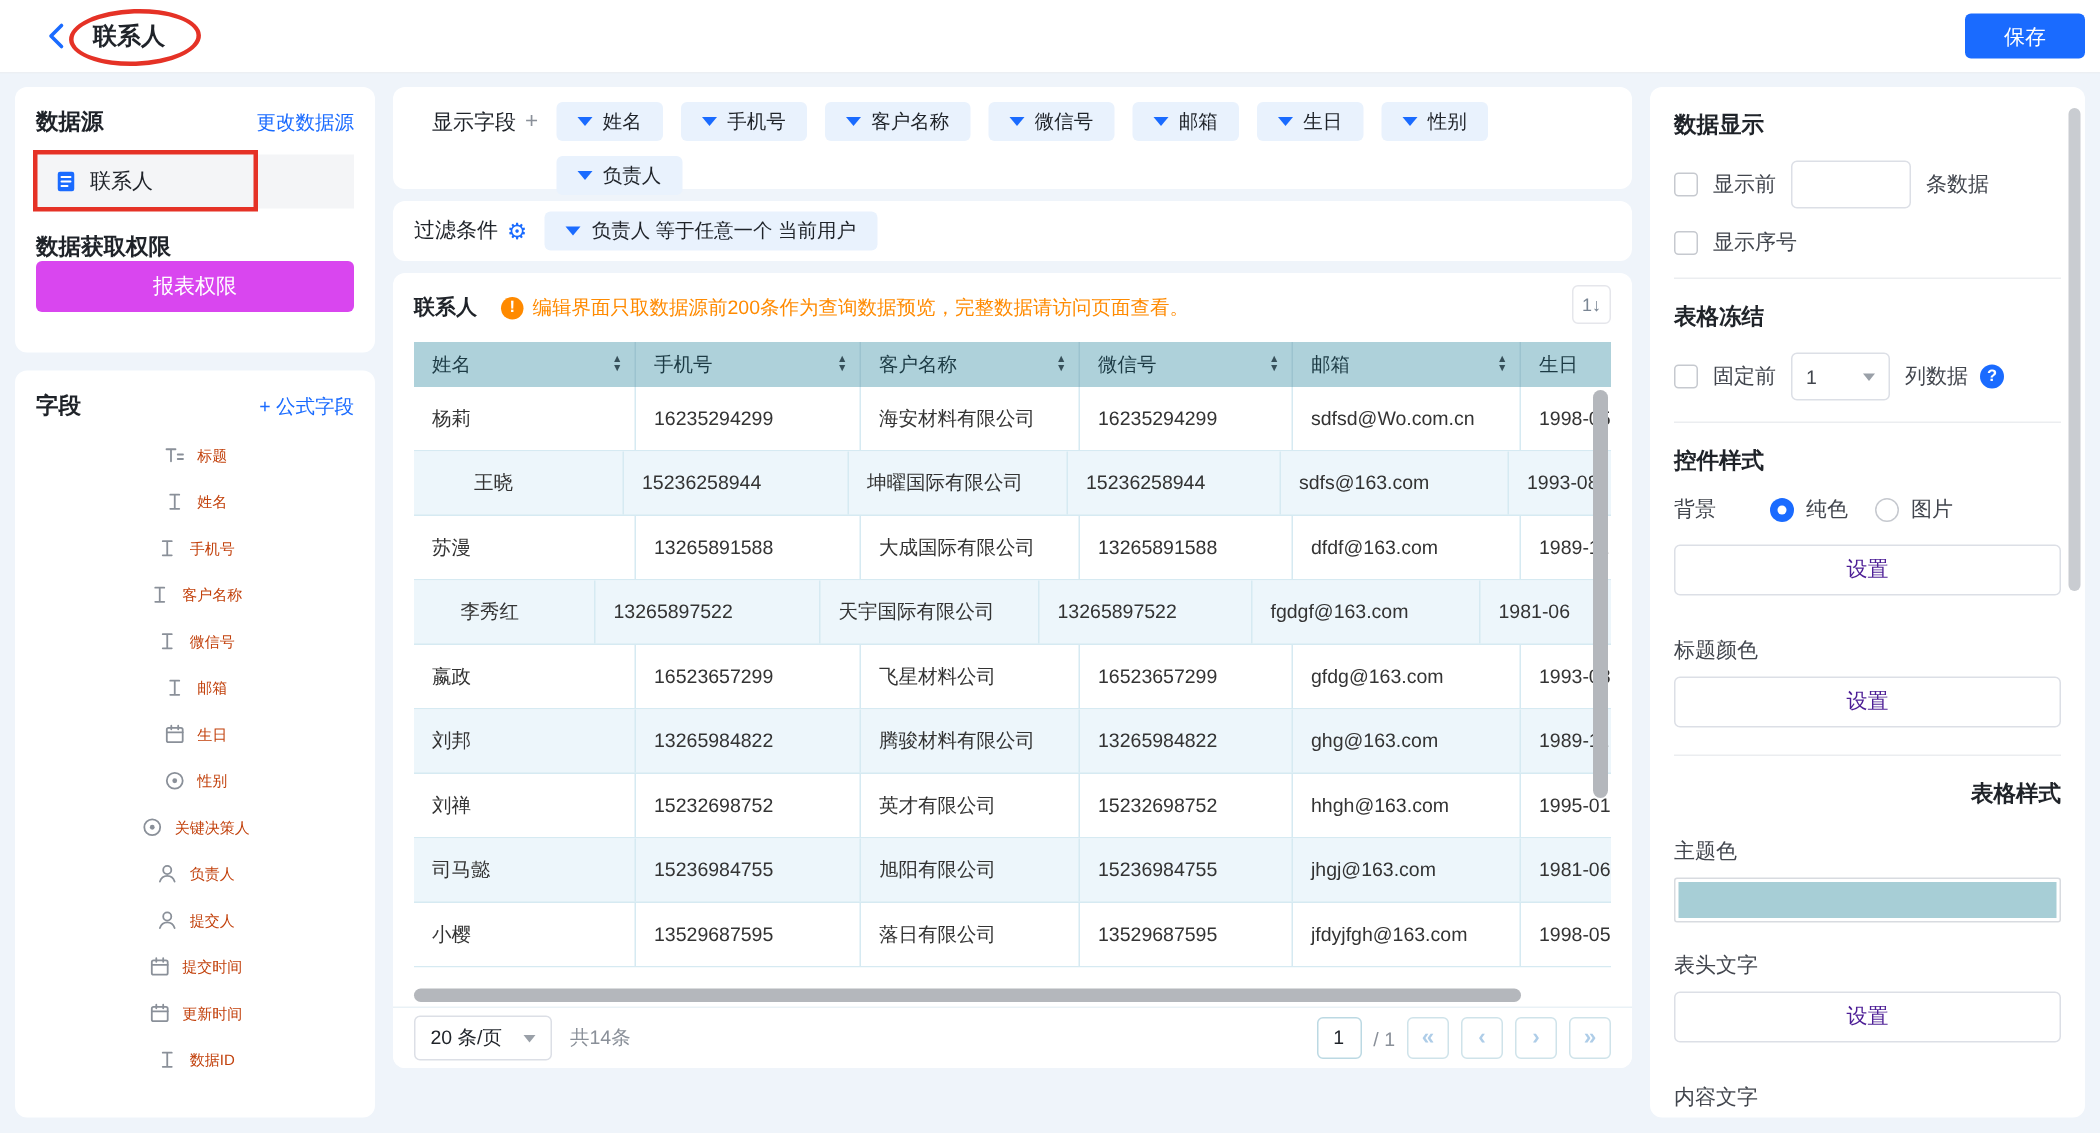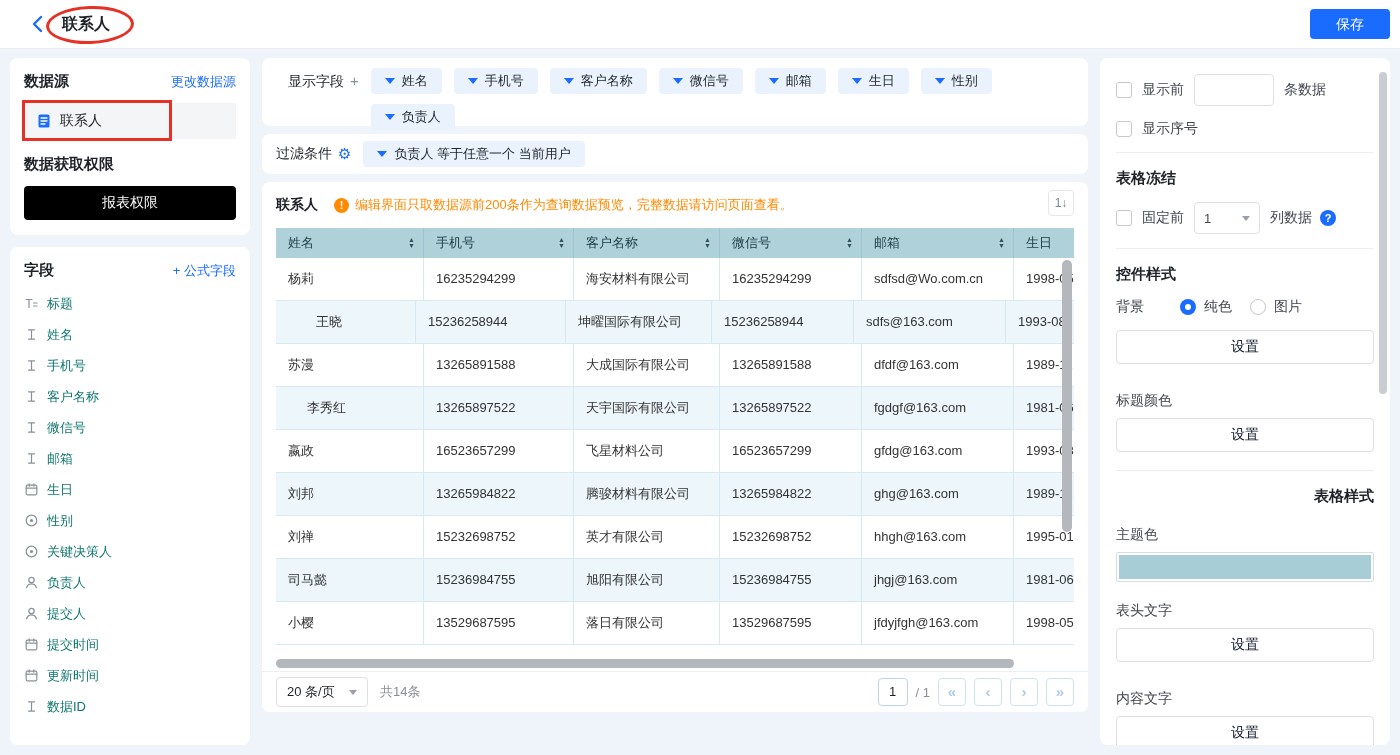--- a/index.html
+++ b/index.html
@@ -22,26 +22,26 @@
   .ds-card { left:10px; top:58px; width:240px; height:177px; padding:14px; }
   .sec-head { display:flex; justify-content:space-between; align-items:center; }
   .sec-title { font-size:15px; font-weight:700; }
   .link { font-size:13px; color:#1a6bff; cursor:pointer; }
   .source-row { position:relative; margin-top:12px; height:36px; background:#f4f5f7;
     display:flex; align-items:center; padding-left:12px; font-size:14px; }
   .doc-ic { width:16px; height:16px; margin-right:8px; flex:0 0 auto; }
   .ann-rect { position:absolute; left:-2px; top:-3px; width:150px; height:41px;
     border:3px solid #e53226; pointer-events:none; z-index:6; }
   .perm-title { margin-top:16px; font-size:15px; font-weight:700; }
-  .perm-btn { margin-top:12px; width:100%; height:34px; background:#000000; color:#fff;
+  .perm-btn { width:100%; height:34px; background:#d946ef; color:#fff;
     font-size:14px; border:none; border-radius:4px; cursor:pointer; }
 
   .fields-card { left:10px; top:247px; width:240px; height:498px; padding:14px; }
   .field-list { margin-top:8px; }
-  .field-item { display:flex; align-items:center; height:31px; font-size:13px; color:#0f766e; cursor:pointer; }
+  .field-item { display:flex; align-items:center; height:31px; font-size:10px; color:#c2410c; cursor:pointer;justify-content:center; }
   .field-item .fic { width:15px; height:15px; margin-right:8px; display:inline-flex; }
   .field-item svg { width:15px; height:15px; }
 
   
   .show-card { left:262px; top:58px; width:826px; height:68px; padding:10px 26px; display:flex; }
   .show-label { font-size:14px; line-height:26px; margin-right:6px; white-space:nowrap; }
   .plus-ic { font-size:15px; color:#8a9099; line-height:26px; margin-right:12px; cursor:pointer; }
   .chip-wrap { display:flex; flex-wrap:wrap; gap:10px 12px; max-width:660px; }
   .chip { height:26px; background:#e9f2fd; border-radius:4px; display:inline-flex; align-items:center;
     padding:0 14px; font-size:13px; color:#1f2329; cursor:pointer; white-space:nowrap; }
@@ -109,21 +109,21 @@
     font-weight:700; text-align:center; line-height:16px; margin-left:8px; cursor:pointer; }
   .divider { border:none; border-top:1px solid #ebedf0; margin:2px 0 16px 0; }
   .radio-row { display:flex; align-items:center; margin-bottom:14px; font-size:14px; color:#42464e; }
   .radio-row .lbl { width:64px; }
   .radio { width:16px; height:16px; border-radius:50%; margin-right:8px; cursor:pointer; flex:0 0 auto; }
   .radio.on { background:#1a6bff; position:relative; }
   .radio.on::after { content:""; position:absolute; left:5px; top:5px; width:6px; height:6px;
     border-radius:50%; background:#fff; }
   .radio.off { border:1px solid #c6c9cf; background:#fff; margin-left:18px; }
   .set-btn { width:100%; height:34px; border:1px solid #dcdfe6; border-radius:4px; background:#fff;
-    font-size:14px; color:#0f172a; cursor:pointer; margin-bottom:8px; }
+    font-size:14px; color:#4c1d95; cursor:pointer; margin-bottom:8px; }
   .sub-lbl { font-size:14px; color:#42464e; margin:20px 0 8px 0; }
   .swatch { width:100%; height:30px; border:1px solid #d8dbe0; border-radius:2px; padding:2px; margin-bottom:10px; cursor:pointer; }
   .swatch-in { width:100%; height:100%; }
   .rscroll-thumb { position:absolute; right:3px; top:14px; width:8px; height:322px;
     background:#c9ccd1; border-radius:4px; cursor:grab; }
 </style>
 </head>
 <body>
 
 <div class="topbar">
@@ -396,21 +396,21 @@
           </div>
           <div class="g-row">
             <div class="g-cell" style="width: 148px;">苏漫</div>
             <div class="g-cell" style="width: 150px;">13265891588</div>
             <div class="g-cell" style="width: 146px;">大成国际有限公司</div>
             <div class="g-cell" style="width: 142px;">13265891588</div>
             <div class="g-cell" style="width: 152px;">dfdf@163.com</div>
             <div class="g-cell" style="width: 60px;">1989-11</div>
           </div>
           <div class="g-row alt">
-            <div class="g-cell" style="width: 148px; padding-left: 31px;">李秀红</div>
+            <div class="g-cell" style="width: 121px; padding-left: 31px;">李秀红</div>
             <div class="g-cell" style="width: 150px;">13265897522</div>
             <div class="g-cell" style="width: 146px;">天宇国际有限公司</div>
             <div class="g-cell" style="width: 142px;">13265897522</div>
             <div class="g-cell" style="width: 152px;">fgdgf@163.com</div>
             <div class="g-cell" style="width: 60px;">1981-06</div>
           </div>
           <div class="g-row">
             <div class="g-cell" style="width: 148px;">嬴政</div>
             <div class="g-cell" style="width: 150px;">16523657299</div>
             <div class="g-cell" style="width: 146px;">飞星材料公司</div>
@@ -470,20 +470,21 @@
           <span class="pbtn">«</span>
           <span class="pbtn">‹</span>
           <span class="pbtn">›</span>
           <span class="pbtn">»</span>
         </span>
     </div>
   </div>
 </div>
 
 <div class="card style-card">
+  <div class="rsec-title">数据显示</div>
   <div class="chk-row">
     <span class="chk"></span>
     <span>显示前</span>
     <input class="mini-input" value="" style="">
     <span>条数据</span>
   </div>
   <div class="chk-row">
     <span class="chk"></span>
     <span>显示序号</span>
   </div>

